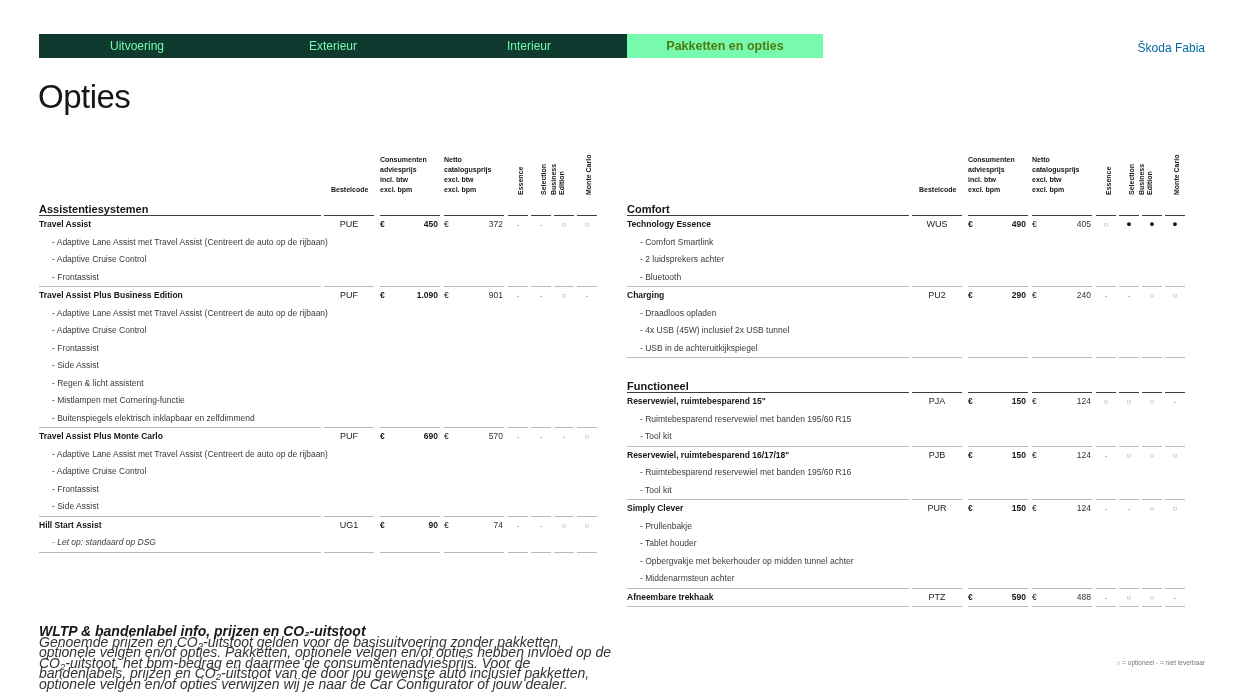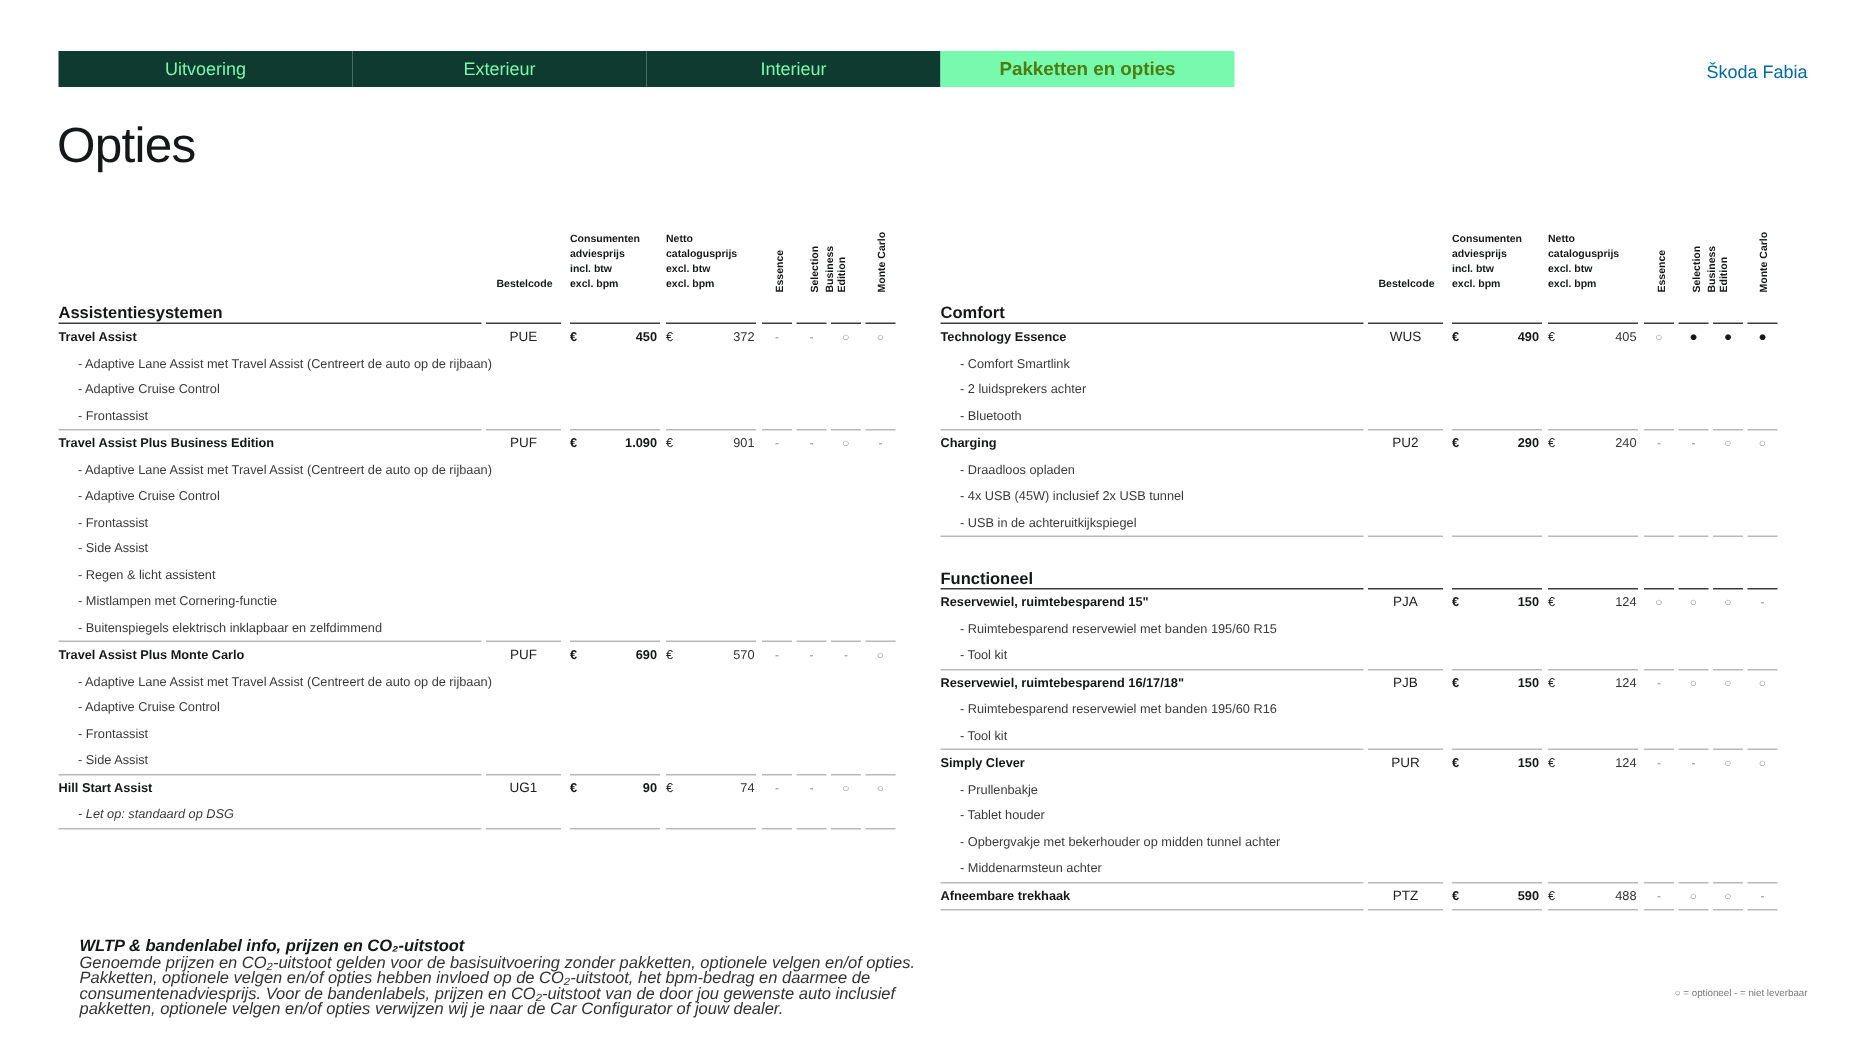--- a/index.html
+++ b/index.html
@@ -39,21 +39,21 @@
   .cell { position: absolute; top: 0; font-size: 8.5px; }
   .cell.code { left: 285px; width: 50px; text-align: center; color: #222; font-size: 9px; }
   .cell.euro1 { left: 341px; font-weight: bold; }
   .cell.cons { left: 341px; width: 58px; text-align: right; font-weight: bold; }
   .cell.euro2 { left: 405px; }
   .cell.net { left: 405px; width: 59px; text-align: right; color: #333; }
   .cell.sym { width: 20px; text-align: center; color: #8a8a8a; font-size: 8px; }
   .cell.sym.dot { color: #161718; font-size: 9px; }
   .cell.t0 { left: 469px; } .cell.t1 { left: 492px; } .cell.t2 { left: 515px; } .cell.t3 { left: 538px; }
 
-  .footnote { position: absolute; left: 39px; top: 626px; width: 580px; font-size: 11px; line-height: 10.5px; color: #222; margin-left: 14px; }
+  .footnote { position: absolute; left: 39px; top: 626px; width: 580px; font-size: 14px; line-height: 10.5px; color: #222; }
   .footnote .fn-title { font-weight: bold; font-style: italic; color: #161718; }
   .footnote .fn-body { font-style: italic; color: #333; }
   .legend { position: absolute; right: 39px; top: 659px; font-size: 6.5px; color: #777; }
 </style>
 </head>
 <body>
 
 <div class="tabs">
   <div class="tab">Uitvoering</div>
   <div class="tab">Exterieur</div>

